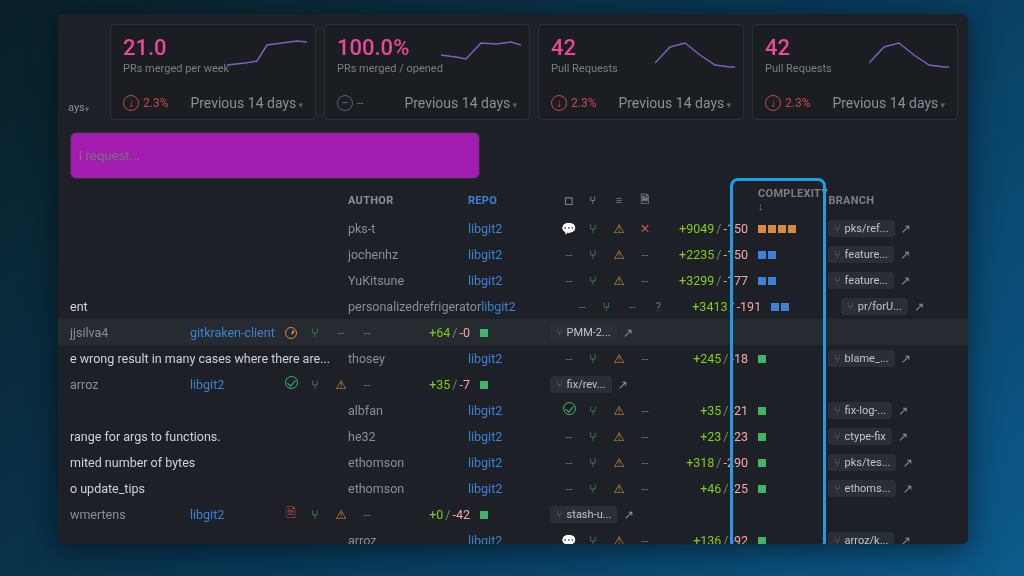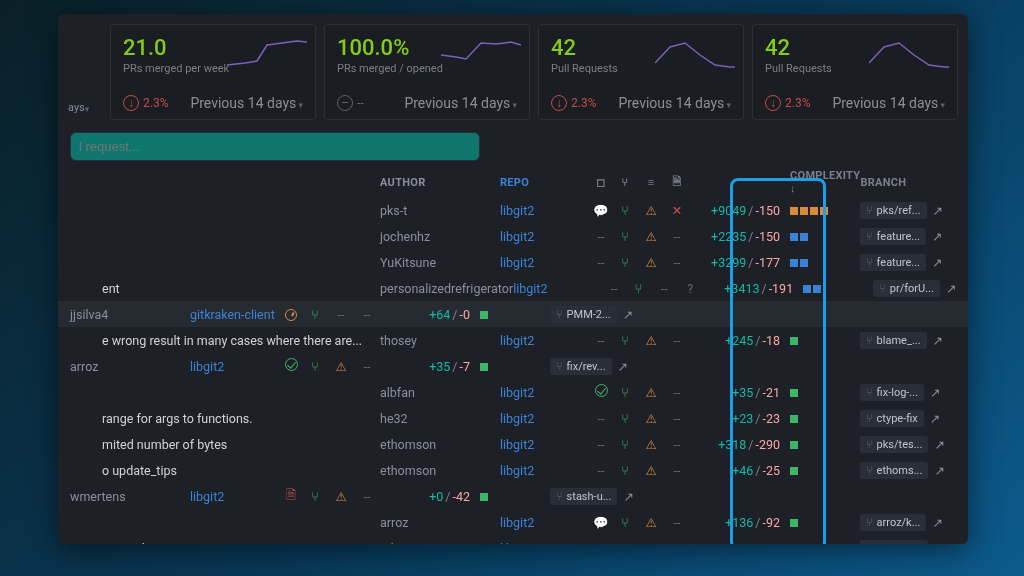--- a/index.html
+++ b/index.html
@@ -25,54 +25,54 @@
   .metrics { display: flex; gap: 8px; padding: 10px 10px 0 10px; }
   .truncated-dropdown {
     width: 34px; display:flex; align-items:flex-end; padding-bottom:6px;
     color:#8a8f97; font-size:11px;
   }
   .card {
     flex: 1; background:#1a1d22; border:1px solid #2b3038; border-radius:4px;
     padding:10px 12px 8px 12px; min-width:0;
     position: relative;
   }
-  .card .big { color:#84cc16; font-size:22px; font-weight:500; }
+  .card .big { color:#ec4899; font-size:22px; font-weight:500; }
   .card .sub { color:#7a7f87; font-size:11px; margin-top:2px; }
   .card-row { display:flex; align-items:center; justify-content:space-between; margin-top:20px; }
   .delta { display:flex; align-items:center; gap:4px; font-size:12px; }
   .delta .circ {
     width:16px; height:16px; border:1px solid #59616c; border-radius:50%;
     display:flex; align-items:center; justify-content:center;
   }
   .delta.dn .circ { border-color:#c44a4a; color:#c44a4a; }
   .delta.dn { color:#c44a4a; }
   .prev { color:#8a8f97; font-size:14px; }
   .spark { position:absolute; right:8px; top:8px; width:80px; height:40px; }
   .spark path { fill:none; stroke:#7e5fbf; stroke-width:1.5; }
   .caret::after { content:" ▾"; font-size:9px; color:#59616c; }
 
   
   .search { padding:12px 12px 6px 12px; }
   .search input {
-    width: 410px; background:#0f766e; border:1px solid #2b3038; border-radius:6px;
-    color:#c9cdd4; font-size:13px; padding:6px 8px; outline:none;
+    width: 410px; background:#a21caf; border:1px solid #2b3038; border-radius:6px;
+    color:#c9cdd4; font-size:13px; padding:15px 8px; outline:none;
   }
 
   
   .tbl { flex:1; overflow:hidden; font-size:12.5px; }
   .row { display:flex; align-items:center; height:26px; padding:0 12px; }
   .row.hdr { color:#7a7f87; text-transform:uppercase; font-size:11px; letter-spacing:.3px; height:30px;font-weight:bold; }
   .row.sel { background:#262b32; }
-  .c-title   { flex: 0 0 278px; color:#cfd3d9; overflow:hidden; white-space:nowrap; text-overflow:ellipsis; padding-right:8px;margin-left:32px;}
+  .c-title   { flex: 0 0 278px; color:#cfd3d9; overflow:hidden; white-space:nowrap; text-overflow:ellipsis; padding-right:8px;}
   .c-author  { flex: 0 0 120px; color:#8a8f97; }
   .c-repo    { flex: 0 0 90px;  color:#3b82d4; }
   .c-rx      { flex: 0 0 22px;  text-align:center; }
   .c-i       { flex: 0 0 26px;  text-align:center; }
   .c-delta   { flex: 0 0 90px;  text-align:right; }
-  .c-delta .plus  { color:#14b8a6; }
+  .c-delta .plus  { color:#84cc16; }
   .c-delta .slash { color:#7a7f87; padding:0 2px;}
   .c-delta .minus { color:#fca5a5; }
   .c-complex { flex: 0 0 80px;  padding-left:10px; }
   .c-branch  { flex: 1; display:flex; align-items:center; gap:6px; }
 
   .pill {
     display:inline-flex; align-items:center; gap:4px;
     background:#2a2f37; color:#c0c5cc; border-radius:3px;
     font-size:11px; padding:2px 6px; max-width:78px;
   }

